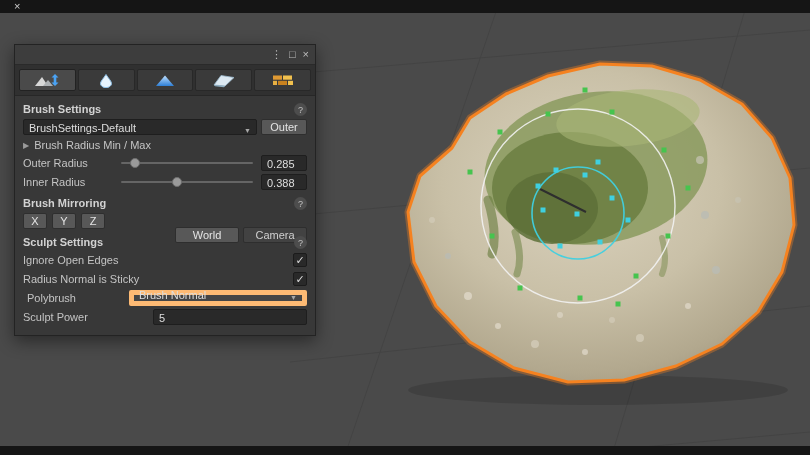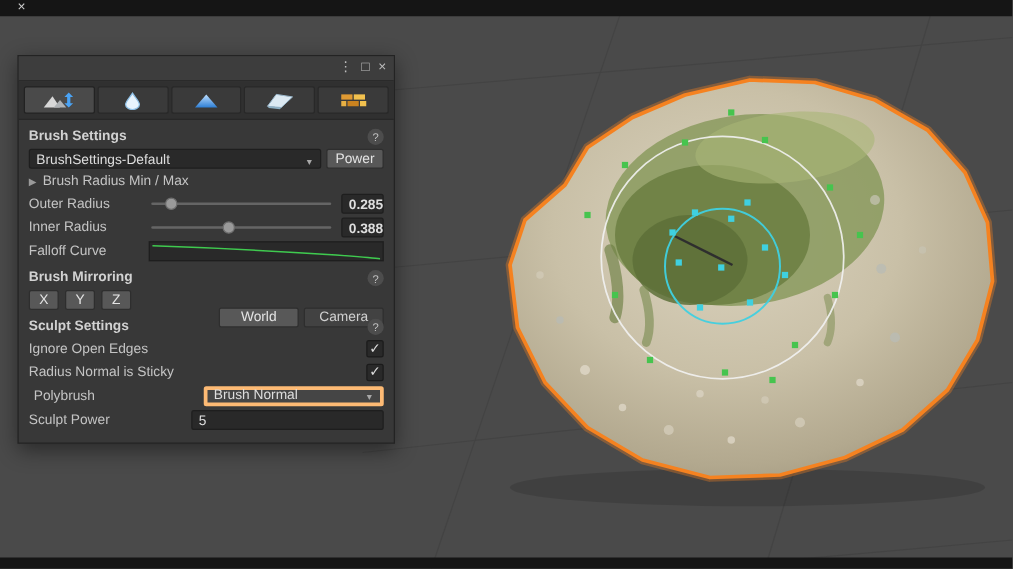--- a/index.html
+++ b/index.html
@@ -47,32 +47,32 @@
   .btn { background:var(--button-bg,#585858); border:1px solid #2e2e2e; border-radius:2px; height:16px; display:flex; align-items:center; justify-content:center; color:#e4e4e4; cursor:pointer; }
   .btn.pressed { background:var(--button-pressed,#424242); color:#d0d0d0;text-align:center; }
   .save { width:46px; margin-left:4px; flex:none; }
 
   .fold { display:flex; align-items:center; margin:4px 8px; color:#c4c4c4; cursor:pointer; }
   .fold-arrow { font-size:8px; color:#9a9a9a; margin-right:5px; }
 
   .slider { flex:1; position:relative; height:16px; margin-right:6px; cursor:pointer; }
   .track { position:absolute; left:2px; right:2px; top:7px; height:2px; background:#656565; border-radius:1px; }
   .handle { position:absolute; top:3px; width:10px; height:10px; border-radius:50%; background:#9a9a9a; border:1px solid #6e6e6e; margin-left:-5px; }
-  .val { width:34px; flex:none;font-weight:bold; }
+  .val { width:46px; flex:none; }
 
   .curve { flex:1; height:16px; background:var(--field-bg,#292929); border:1px solid #1e1e1e; position:relative; overflow:hidden; cursor:pointer; }
   .curve svg { display:block; width:100%; height:100%; }
 
   .axisbtn { width:24px; margin-right:5px; flex:none; }
   .spacebtn { width:64px; margin-left:4px; flex:none;margin-top:27px; }
   .push { margin-left:auto; }
 
   .checkbox { margin-left:auto; width:14px; height:14px; background:var(--field-bg,#292929); border:1px solid #1b1b1b; border-radius:2px; display:flex; align-items:center; justify-content:center; color:#dcdcdc; font-size:11px; line-height:11px; cursor:pointer; }
 
-  .ddwide { width:144px; margin-left:auto; flex:none; cursor:pointer; background:#454545; border:3px solid #fdba74; }
+  .ddwide { width:178px; margin-left:auto; flex:none; cursor:pointer; background:#454545; border:5px solid #fdba74; }
   .fieldwide { width:154px; margin-left:auto; flex:none; }
 
   .panel-pad-bottom { height:7px; }
 </style>
 </head>
 <body>
 
 <div class="viewport">
   <svg width="810" height="455" viewBox="0 0 810 455">
 
@@ -231,21 +231,21 @@
   <div class="hdr">
     <span>Brush Settings</span>
     <span class="help">?</span>
   </div>
 
   <div class="row">
     <div class="field dropdown">
       <span>BrushSettings-Default</span>
       <span class="dd-arrow">▼</span>
     </div>
-    <div class="btn save">Power</div>
+    <div class="btn save">Outer</div>
   </div>
 
   <div class="fold">
     <span class="fold-arrow">▶</span>
     <span>Brush Radius Min / Max</span>
   </div>
 
   <div class="row">
     <span class="lbl">Outer Radius</span>
     <div class="slider">
@@ -258,28 +258,20 @@
   <div class="row">
     <span class="lbl">Inner Radius</span>
     <div class="slider">
       <div class="track"></div>
       <div class="handle" style="left:43%"></div>
     </div>
     <div class="field val">0.388</div>
   </div>
 
 
-  <div class="row">
-    <span class="lbl">Falloff Curve</span>
-    <div class="curve">
-      <svg viewBox="0 0 190 16" preserveAspectRatio="none">
-        <path d="M2 3 C 55 5, 105 8, 145 11 S 183 14.5, 188 14.8" style="stroke:var(--curve-green,#3fca4f)" stroke-width="1.4" fill="none"></path>
-      </svg>
-    </div>
-  </div>
 
   <div class="hdr">
     <span>Brush Mirroring</span>
     <span class="help">?</span>
   </div>
 
   <div class="row">
     <div class="btn axisbtn">X</div>
     <div class="btn axisbtn">Y</div>
     <div class="btn axisbtn">Z</div>

